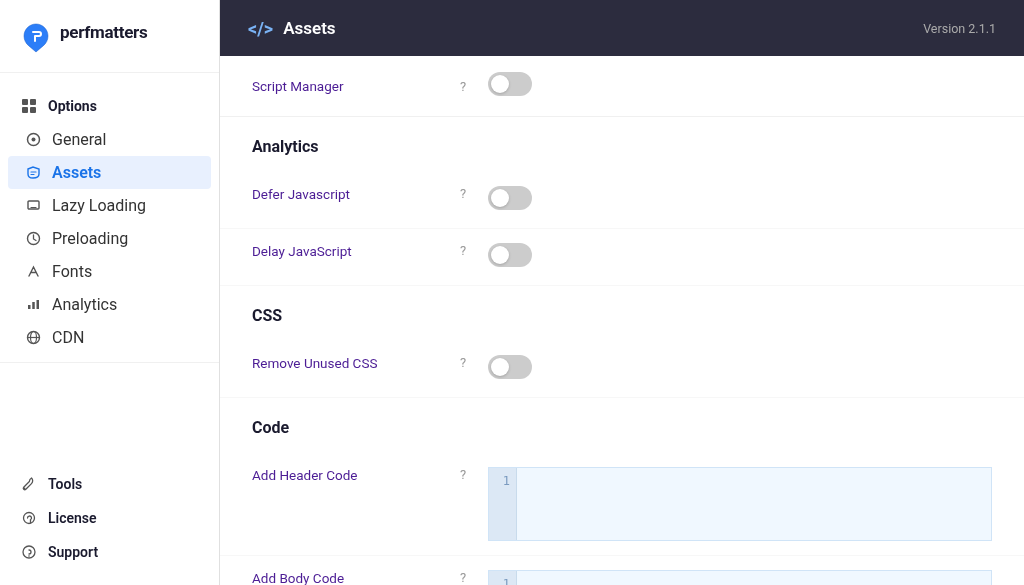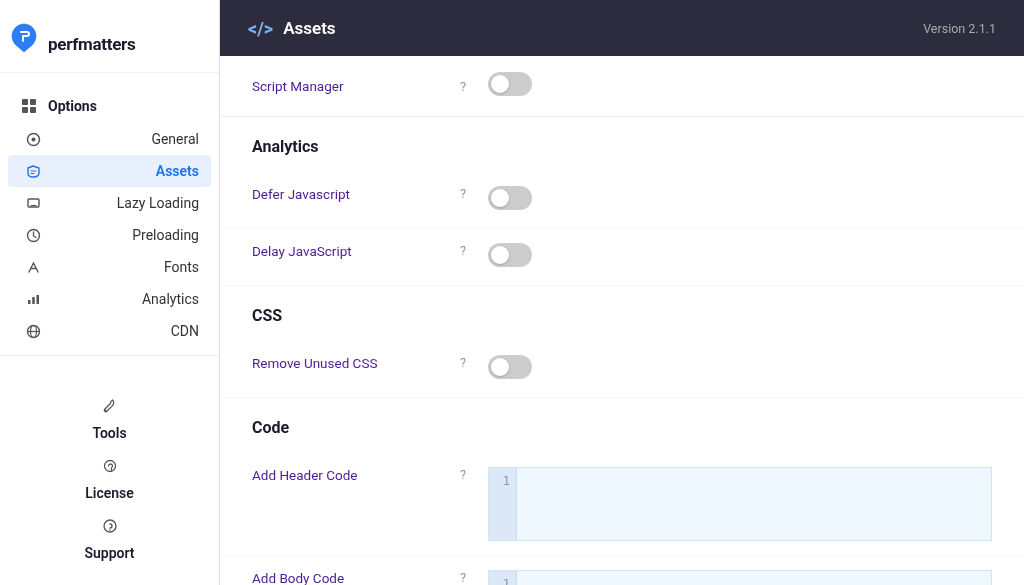--- a/index.html
+++ b/index.html
@@ -18,23 +18,23 @@
       min-width: 220px;
       background: #fff;
       border-right: 1px solid #e0e0e0;
       display: flex;
       flex-direction: column;
       padding: 0;
       height: 585px;
     }
     .sidebar-logo {
       display: flex;
-      align-items: flex-end;
+      align-items: flex-start;
       gap: 8px;
-      padding: 22px 20px 18px 8px;
+      padding: 22px 20px 18px 20px;
       border-bottom: 1px solid #f0f0f0;
     }
     .logo-icon {
       width: 32px;
       height: 32px;
     }
     .logo-text {
       font-size: 17px;
       font-weight: 700;
       color: #1a1a2e;
@@ -63,25 +63,24 @@
       align-items: center;
       justify-content: center;
       color: #555;
     }
 
     .sidebar-item {
       display: flex;
       align-items: center;
       gap: 10px;
       padding: 7px 20px 7px 24px;
-      font-size: 14px;
+      font-size: 16px;
       color: #333;
       cursor: pointer;
       border-radius: 0;
-      justify-content: space-between;
     }
     .sidebar-item.active {
       background: #e8f0fe;
       color: #1a73e8;
       font-weight: 600;
       border-radius: 4px;
       margin: 0 8px;
       padding: 7px 12px 7px 16px;
     }
     .sidebar-item .nav-icon {
@@ -105,21 +104,20 @@
     }
     .sidebar-bottom-item {
       display: flex;
       align-items: center;
       gap: 10px;
       padding: 8px 20px;
       font-size: 14px;
       font-weight: 600;
       color: #1a1a2e;
       cursor: pointer;
-      flex-direction: column;
     }
     .sidebar-bottom-item .nav-icon {
       width: 18px;
       height: 18px;
       display: flex;
       align-items: center;
       justify-content: center;
       color: #555;
     }
 

